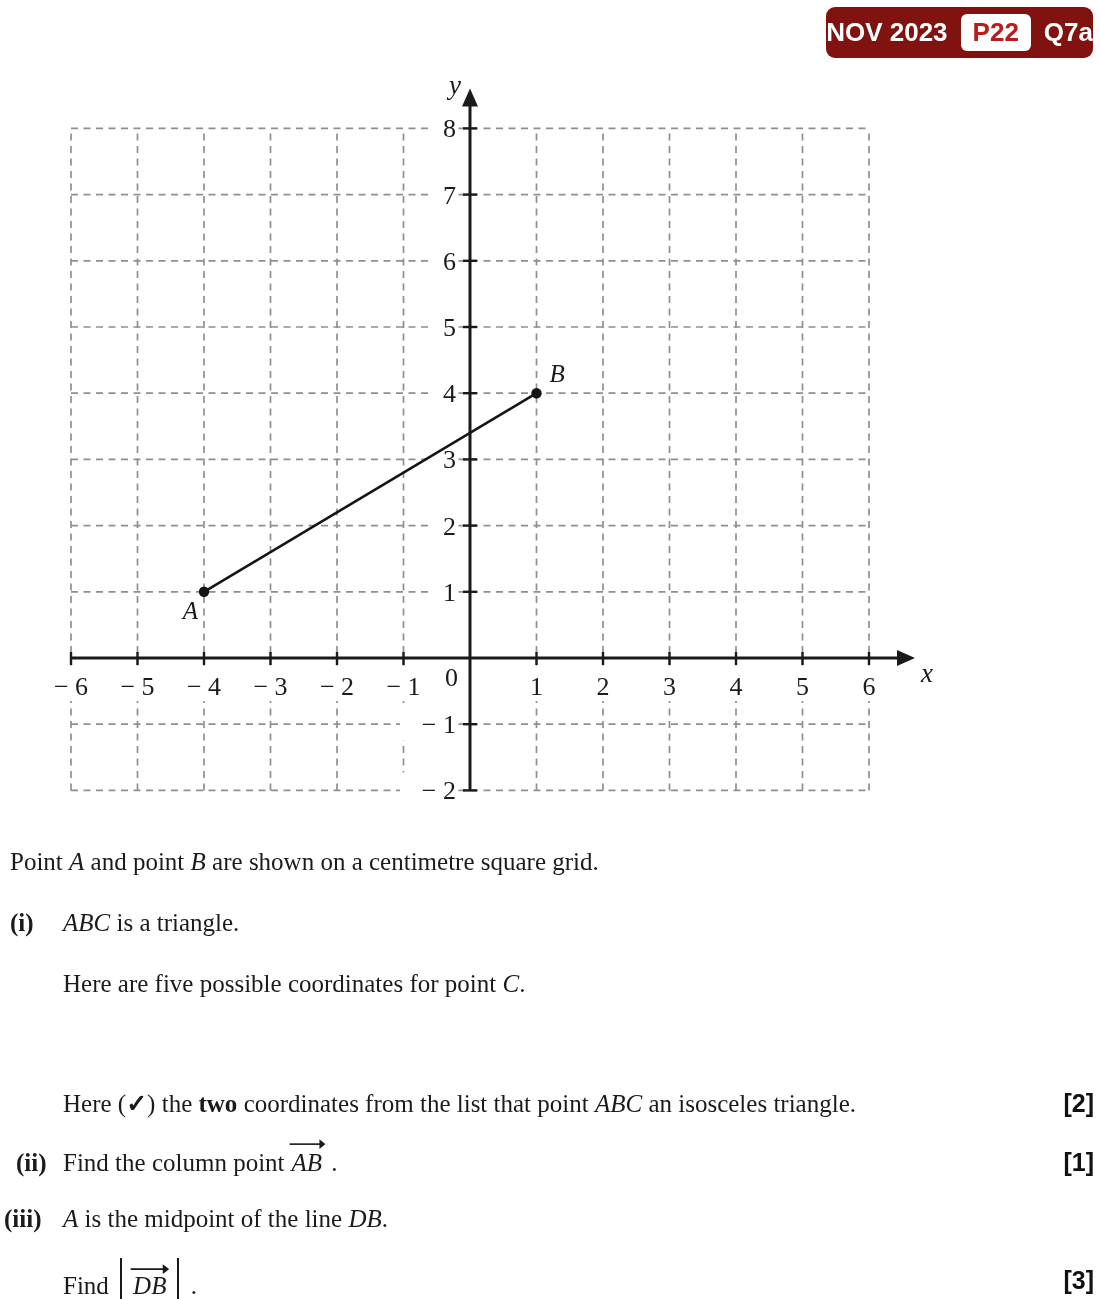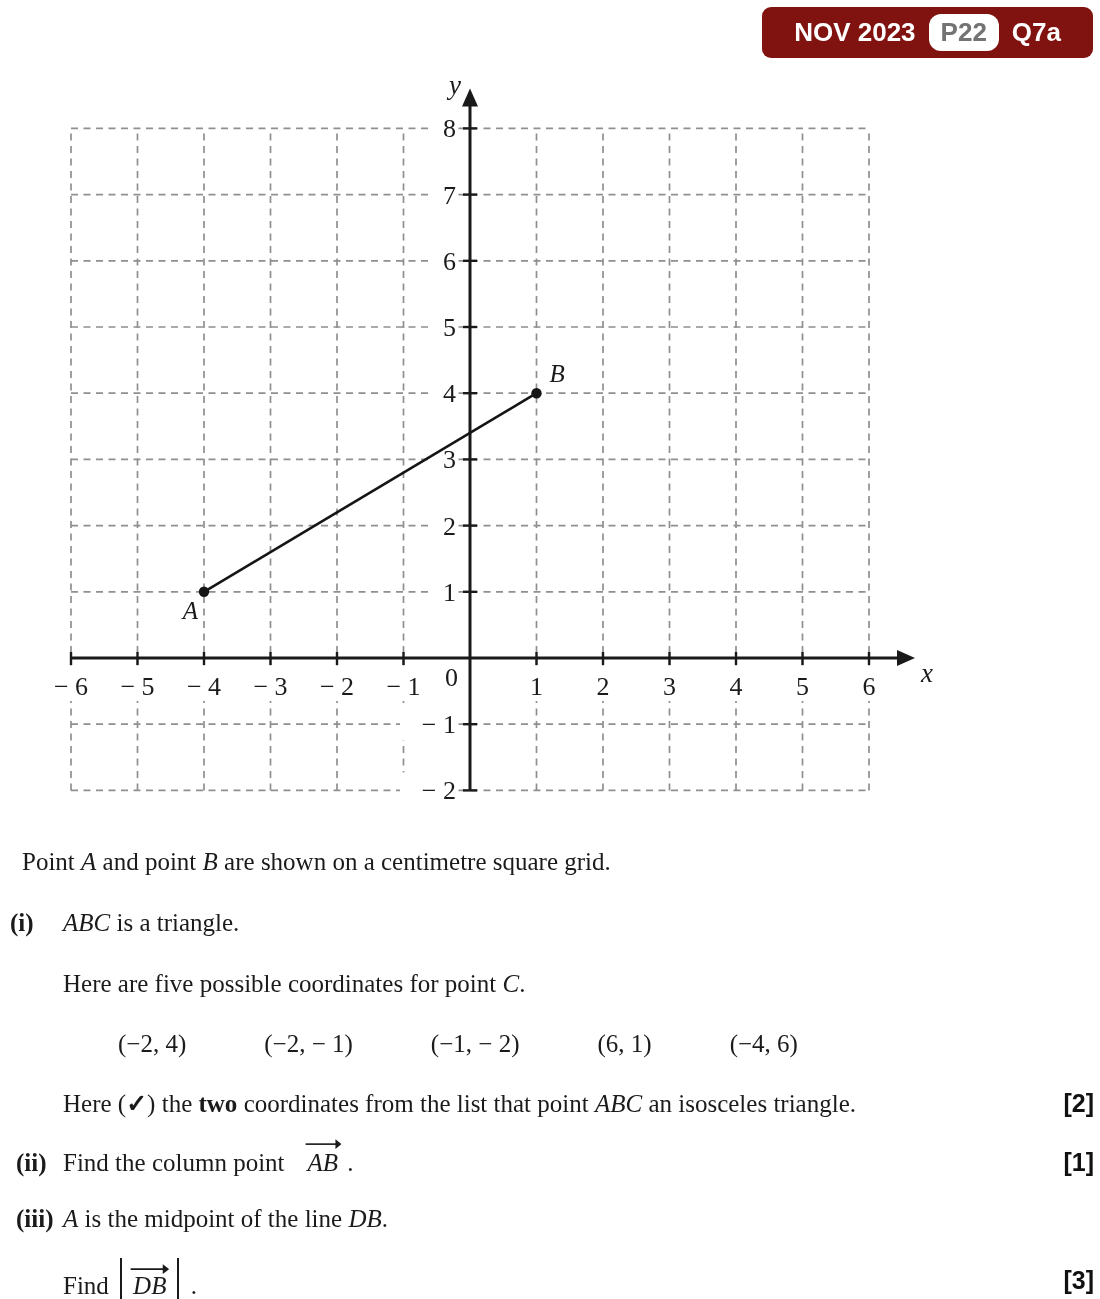--- a/index.html
+++ b/index.html
@@ -1,52 +1,52 @@
 <!DOCTYPE html>
 <html><head>
 <meta charset="utf-8">
 <style>
   html,body{margin:0;padding:0;background:#ffffff;}
   .page{position:relative;width:1100px;height:1299px;background:#ffffff;overflow:hidden;
         font-family:"Liberation Serif",serif;color:#1b1b1b;}
 
   
   .badge{position:absolute;top:7px;right:7px;display:flex;align-items:center;gap:13px;
-         background:#80120f;border-radius:9px;padding:7px 32px;
+         background:#80120f;border-radius:9px;padding:7px 0;
          font-family:"Liberation Sans",sans-serif;font-weight:700;font-size:26px;color:#ffffff;}
-  .badge-paper{background:#ffffff;color:#737373;border-radius:12px;padding:3px 12px;text-align:right;}
+  .badge-paper{background:#ffffff;color:#b91c1c;border-radius:6px;padding:3px 12px;text-align:right;}
 
   
   #graph-svg{position:absolute;left:0;top:0;}
   #graph-svg .grid{stroke:#8f8f8f;stroke-width:1.7;stroke-dasharray:7 5.5;fill:none;}
   #graph-svg .axis{stroke:#1a1a1a;stroke-width:3;fill:none;}
   #graph-svg .tick{stroke:#1a1a1a;stroke-width:2.4;fill:none;}
   #graph-svg .arrow{fill:#1a1a1a;stroke:none;}
   #graph-svg .lbg{fill:#ffffff;stroke:none;}
   #graph-svg .seg{stroke:#151515;stroke-width:2.6;fill:none;}
   #graph-svg .pt{fill:#151515;stroke:none;}
   #graph-svg .ticklabel{font-family:"Liberation Serif",serif;font-size:26px;fill:#1b1b1b;}
   #graph-svg .axislabel{font-family:"Liberation Serif",serif;font-size:27px;font-style:italic;fill:#1b1b1b;}
   #graph-svg .ptlabel{font-family:"Liberation Serif",serif;font-size:25px;font-style:italic;fill:#1b1b1b;}
 
   
   .qline{position:absolute;left:0;width:1100px;font-size:25px;line-height:1.22;white-space:nowrap;}
   .qline .num{position:absolute;font-weight:700;font-style:normal;}
-  .num-i{left:10px;} .num-ii{left:16px;} .num-iii{left:16px;}
+  .num-i{left:10px;} .num-ii{left:16px;} .num-iii{left:4px;}
   .qline .content{position:absolute;left:63px;}
-  .content-flush{position:absolute;left:22px;font-family:Liberation Serif, serif;}
+  .content-flush{position:absolute;left:10px;font-family:Liberation Serif, serif;}
   .qline i{font-style:italic;}
   .qline b{font-weight:700;}
   .check{font-weight:700;font-style:normal;}
   .options-row{position:absolute;left:118px;display:flex;gap:78px;font-size:25px;white-space:nowrap;}
   .mark{position:absolute;right:6px;font-family:"Liberation Sans",sans-serif;
         font-weight:700;font-size:25px;color:#111111;}
 
   
-  .vec{display:inline-block;position:relative;font-style:italic;padding:0 3px;margin-left:20px;}
+  .vec{display:inline-block;position:relative;font-style:italic;padding:0 3px;margin-left:4px;}
   .vec-arrow{position:absolute;top:-12px;left:0;width:100%;height:13px;display:block;}
   .vec-arrow line{stroke:#1a1a1a;stroke-width:2;}
   .vec-arrow polygon{fill:#1a1a1a;}
   
   .mag{display:inline-block;position:relative;border-left:2px solid #1a1a1a;border-right:2px solid #1a1a1a;
        padding:15px 8px 3px;margin:0 5px;line-height:1;}
   .mag .vec{margin-left:0;}
 </style>
 </head>
 <body>
@@ -168,27 +168,20 @@
 
   <div class="qline" style="top:908px">
     <span class="num num-i">(i)</span>
     <span class="content"><i>ABC</i><span> is a triangle.</span></span>
   </div>
 
   <div class="qline" style="top:969px">
     <span class="content"><span>Here are five possible coordinates for point </span><i>C</i><span>.</span></span>
   </div>
 
-  <div class="options-row" style="top:1030px">
-    <span class="opt">(−2, 4)</span>
-    <span class="opt">(−2, − 1)</span>
-    <span class="opt">(−1, − 2)</span>
-    <span class="opt">(6, 1)</span>
-    <span class="opt">(−4, 6)</span>
-  </div>
 
   <div class="qline" style="top:1089px">
     <span class="content"><span>Here (</span><span class="check">✓</span><span>) the </span><b>two</b><span> coordinates from the list that point </span><i>ABC</i><span> an isosceles triangle.</span></span>
   </div>
   <div class="mark" style="top:1089px">[2]</div>
 
   <div class="qline" style="top:1148px">
     <span class="num num-ii">(ii)</span>
     <span class="content"><span>Find the column point</span><span class="vec"><svg class="vec-arrow" viewBox="0 0 60 16" preserveAspectRatio="none">
             <line x1="1" y1="10" x2="52" y2="10"></line>

